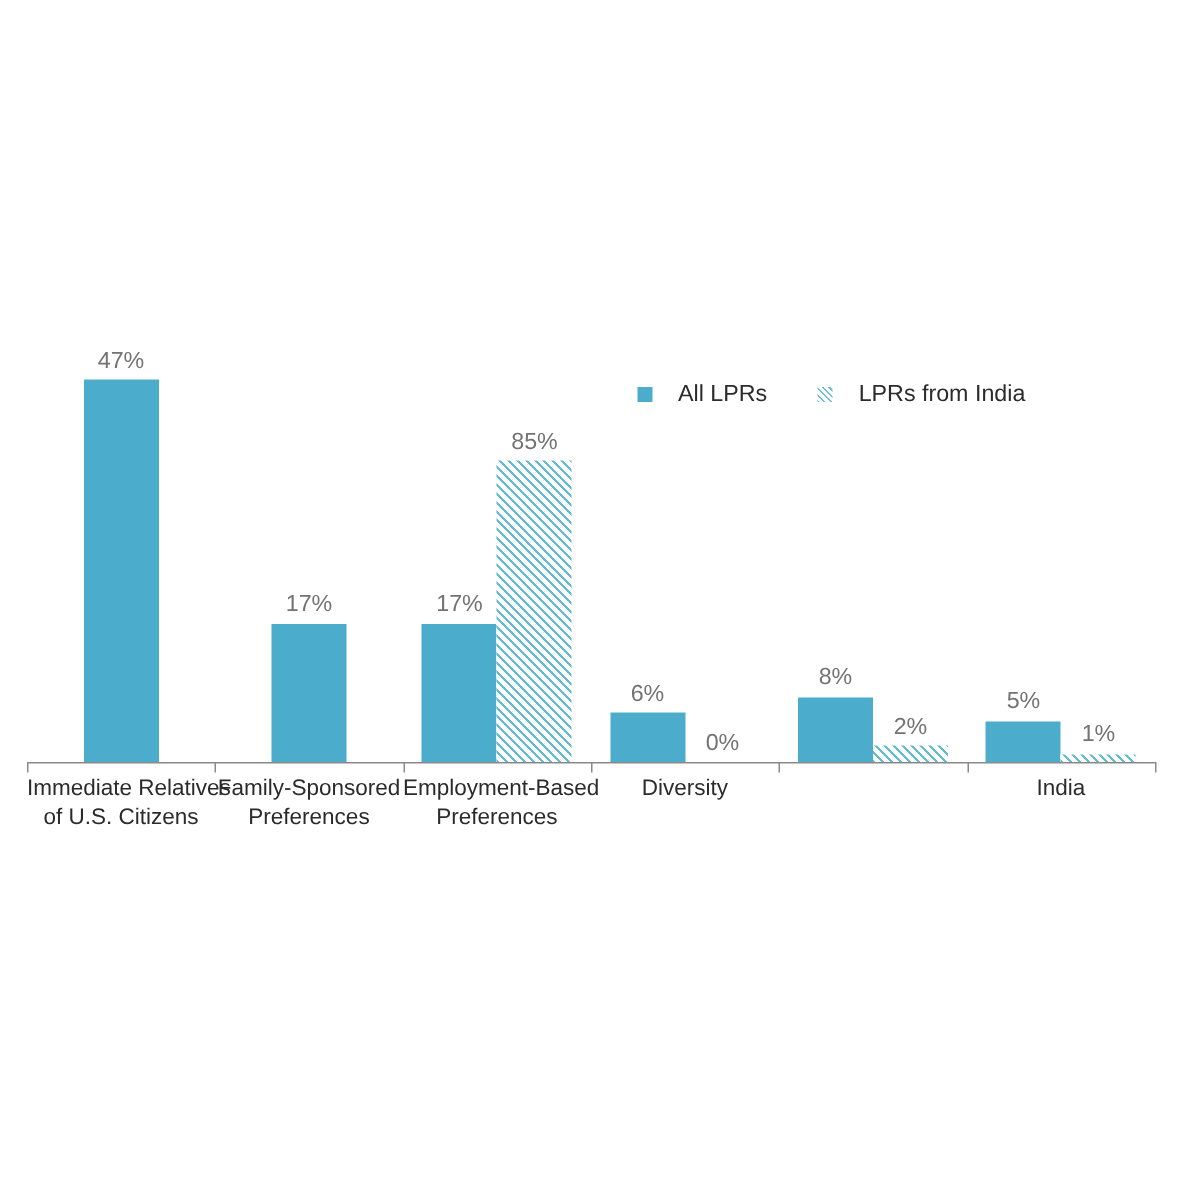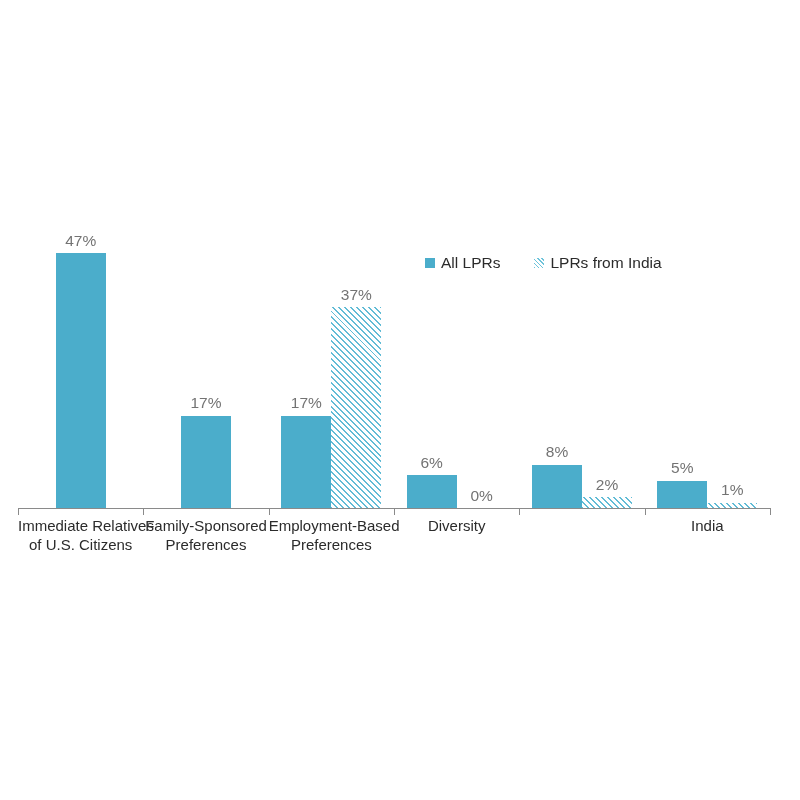--- a/index.html
+++ b/index.html
@@ -28,21 +28,21 @@
     left: 425px;
     top: 252px;
     display: flex;
     align-items: center;
     gap: 34px;
     height: 22px;
   }
   .legend-entry {
     display: flex;
     align-items: center;
-    gap: 6px;
+    gap: 17px;
   }
   .legend-swatch {
     width: 10px;
     height: 10px;
     display: inline-block;
     flex: 0 0 auto;
   }
   .legend-swatch.solid {
     background: #4badcb;
   }
@@ -194,21 +194,21 @@
           </div>
         </div>
       </div>
       <div class="group" style="left: 250.667px; width: 125.333px;">
         <div class="bars">
           <div class="bar-slot">
             <span class="bar-value" style="bottom: 97.234px;">17%</span>
             <div class="bar solid" style="height: 92.234px;"></div>
           </div>
           <div class="bar-slot">
-            <span class="bar-value" style="bottom: 205.745px;">37%</span>
+            <span class="bar-value" style="bottom: 205.745px;">85%</span>
             <div class="bar hatched" style="height: 200.745px;"></div>
           </div>
         </div>
       </div>
       <div class="group" style="left: 376px; width: 125.333px;">
         <div class="bars">
           <div class="bar-slot">
             <span class="bar-value" style="bottom: 37.5532px;">6%</span>
             <div class="bar solid" style="height: 32.5532px;"></div>
           </div>

